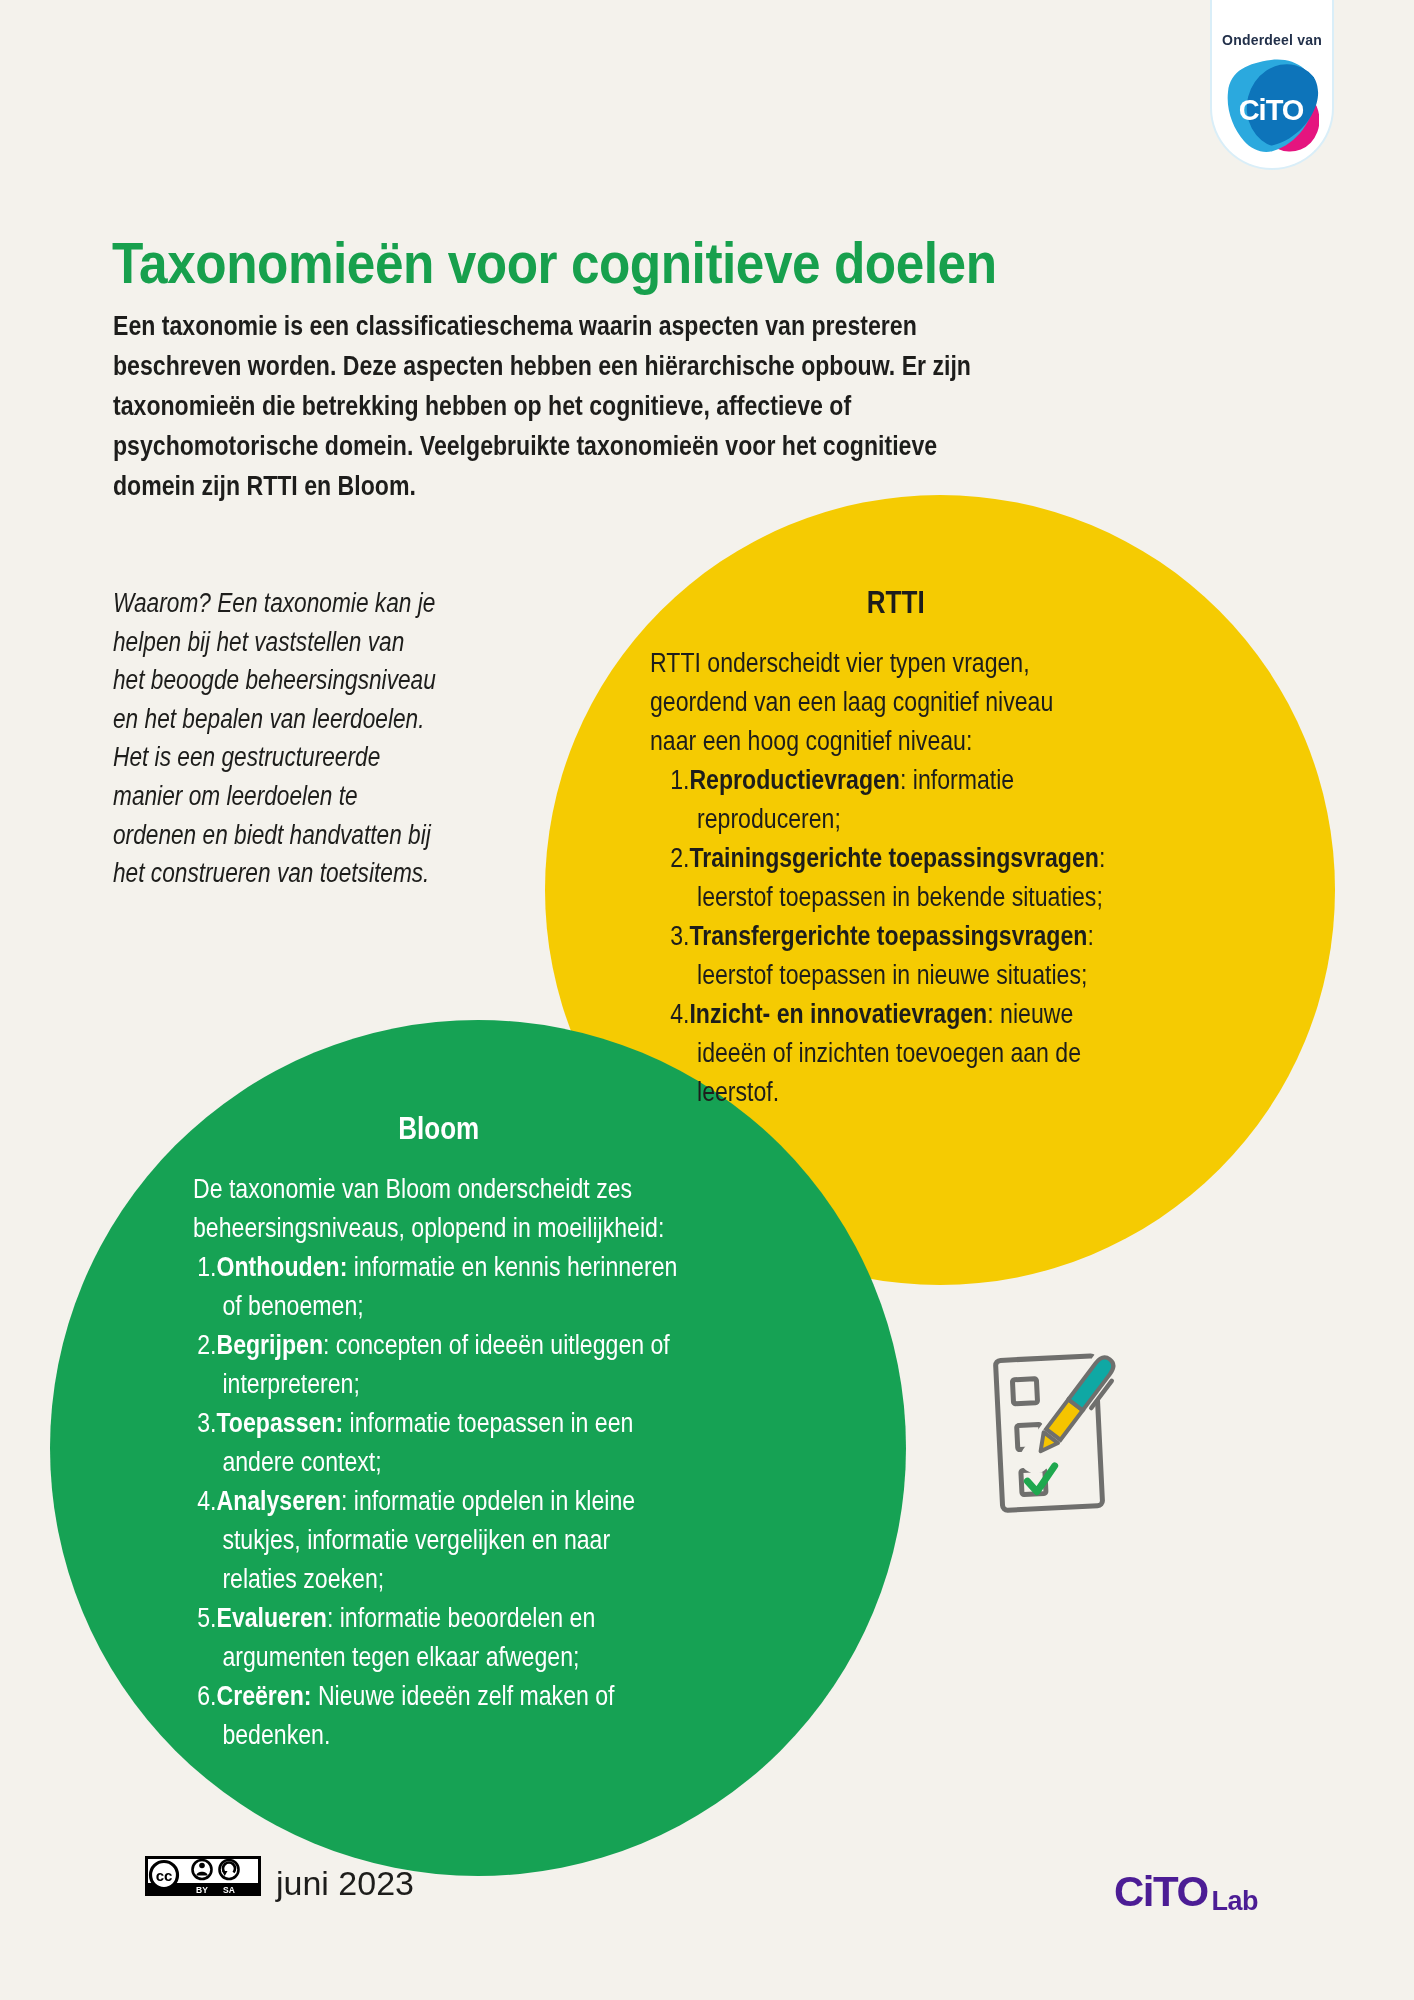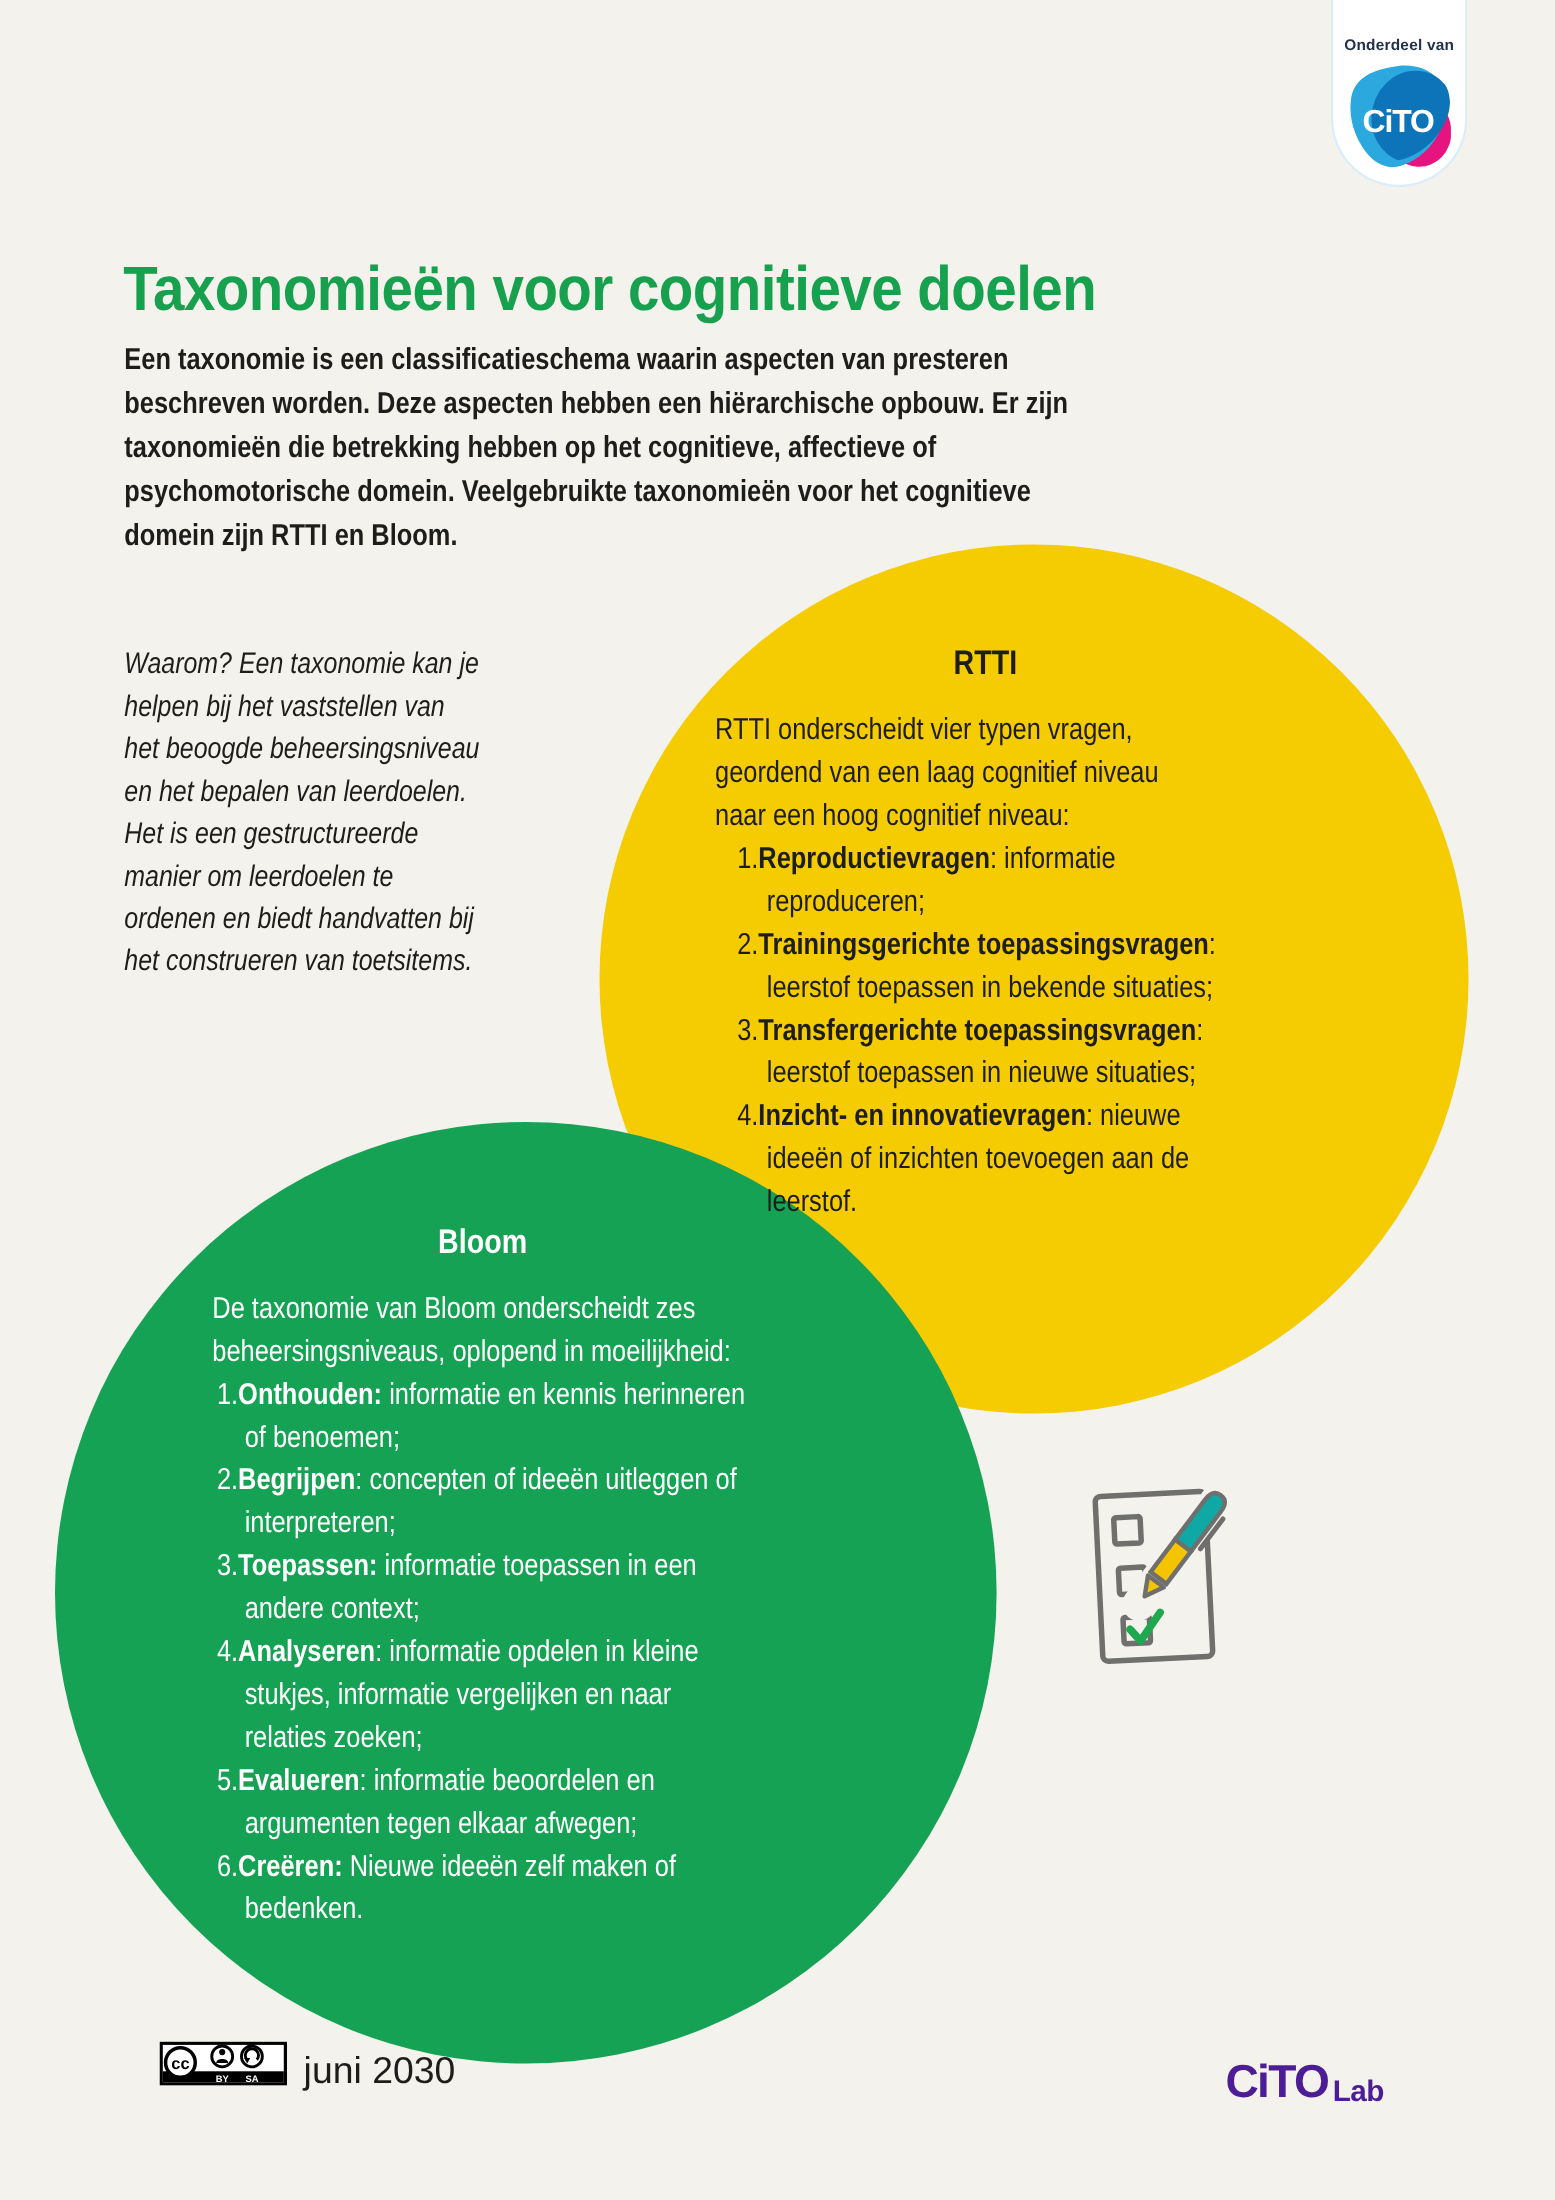--- a/index.html
+++ b/index.html
@@ -147,16 +147,16 @@
     <circle cx="57" cy="9.5" r="2.8" fill="#000000"></circle>
     <path d="M51.5 19.5 C51.5 14.5 62.5 14.5 62.5 19.5 Z" fill="#000000"></path>
     <circle cx="84" cy="13.5" r="9.5" fill="#ffffff" stroke="#000000" stroke-width="2.6"></circle>
     <path d="M79.5 16.5 A6 6 0 1 1 88.5 16.5" fill="none" stroke="#000000" stroke-width="2.6"></path>
     <polygon points="77,15 82.5,15 79.7,20" fill="#000000"></polygon>
     <circle cx="19" cy="19" r="13.5" fill="#ffffff" stroke="#000000" stroke-width="3.2"></circle>
     <text x="19" y="25" font-family="Liberation Sans, sans-serif" font-size="15" font-weight="bold" text-anchor="middle" fill="#000000">cc</text>
     <text x="57" y="36.5" font-family="Liberation Sans, sans-serif" font-size="8.5" font-weight="bold" text-anchor="middle" fill="#ffffff">BY</text>
     <text x="84" y="36.5" font-family="Liberation Sans, sans-serif" font-size="8.5" font-weight="bold" text-anchor="middle" fill="#ffffff">SA</text>
   </svg>
-  <div class="date">juni 2030</div>
+  <div class="date">juni 2023</div>
   <div class="citolab"><span>CiTO</span><span class="sub">Lab</span></div>
 
 </div>
 
 </body></html>

